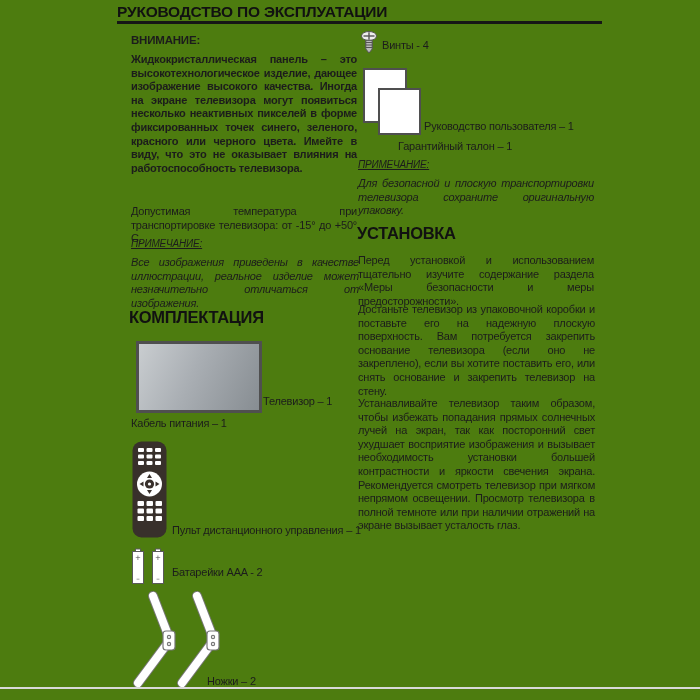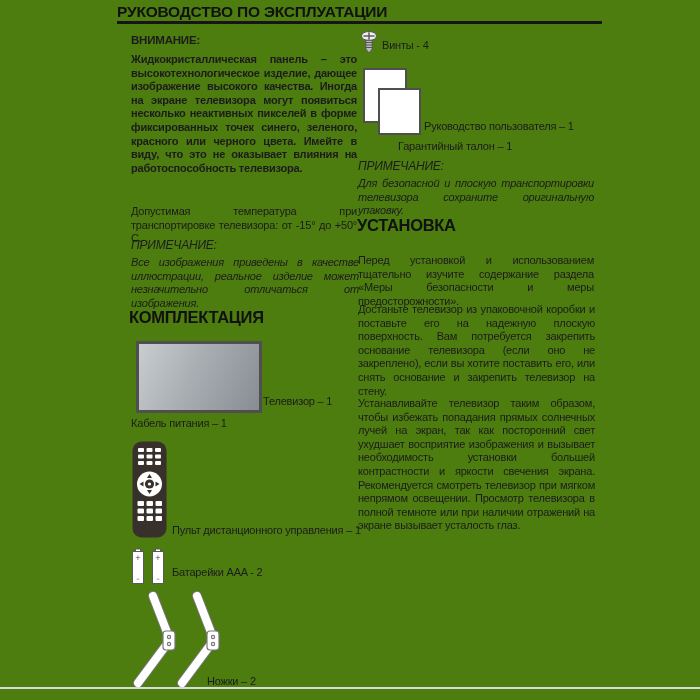--- a/index.html
+++ b/index.html
@@ -15,21 +15,21 @@
   }
   .title-rule {
     position:absolute; left:117px; top:21px; width:485px; height:3px; background:#161616;
   }
   .para { margin:0; font-size:11px; line-height:13.6px; letter-spacing:-0.2px; }
   .just { text-align:justify; }
   .bold { font-weight:bold; }
   .ital { font-style:italic; }
   .lbl  { font-size:11px; letter-spacing:-0.2px; white-space:nowrap; }
   .bold-label { font-size:11.5px; font-weight:bold; letter-spacing:-0.2px; }
-  .italic-label { font-size:12px; font-style:italic; letter-spacing:-0.2px; }
+  .italic-label { font-size:10px; font-style:italic; letter-spacing:-0.2px;text-decoration:underline; }
   .section-heading { margin:0; font-size:16.5px; font-weight:bold; letter-spacing:-0.3px; color:#111; }
   .tv {
     position:absolute; width:120px; height:66px;
     border:3px solid #4f4f4f;
     background:linear-gradient(115deg,#c9cdd0 0%,#a9aeb3 45%,#878d92 100%);
   }
   .doc-rect { position:absolute; background:#fff; border:2px solid #4f4f4f; }
   .footer-rule { position:absolute; left:0; top:687px; width:700px; height:2px; background:#d9d9d9; }
 </style>
 </head>
@@ -141,20 +141,20 @@
   <span class="b lbl" style="left:382px; top:39px;">Винты - 4</span>
 
   <div class="doc-rect" style="left:363px; top:68px; width:40px; height:51px;"></div>
   <div class="doc-rect" style="left:378px; top:88px; width:39px; height:43px;"></div>
   <span class="b lbl" style="left:424px; top:120px;">Руководство пользователя – 1</span>
   <span class="b lbl" style="left:358px; top:140px;padding-left:40px;">Гарантийный талон – 1</span>
 
   <div class="b italic-label" style="left:358px; top:159px;">ПРИМЕЧАНИЕ:</div>
   <p class="b para just ital" style="left:358px; top:177px; width:236px;">Для безопасной и плоскую транспортировки телевизора сохраните оригинальную упаковку.</p>
 
-  <h2 class="b section-heading" style="left:357px; top:216px;">УСТАНОВКА</h2>
+  <h2 class="b section-heading" style="left:357px; top:224px;">УСТАНОВКА</h2>
 
   <p class="b para just" style="left:358px; top:254px; width:236px;">Перед установкой и использованием тщательно изучите содержание раздела «Меры безопасности и меры предосторожности».</p>
   <p class="b para just" style="left:358px; top:303px; width:237px;">Достаньте телевизор из упаковочной коробки и поставьте его на надежную плоскую поверхность. Вам потребуется закрепить основание телевизора (если оно не закреплено), если вы хотите поставить его, или снять основание и закрепить телевизор на стену.</p>
   <p class="b para just" style="left:358px; top:397px; width:237px;">Устанавливайте телевизор таким образом, чтобы избежать попадания прямых солнечных лучей на экран, так как посторонний свет ухудшает восприятие изображения и вызывает необходимость установки большей контрастности и яркости свечения экрана. Рекомендуется смотреть телевизор при мягком непрямом освещении. Просмотр телевизора в полной темноте или при наличии отражений на экране вызывает усталость глаз.</p>
 
   <div class="footer-rule"></div>
 </div>
 
 </body></html>

